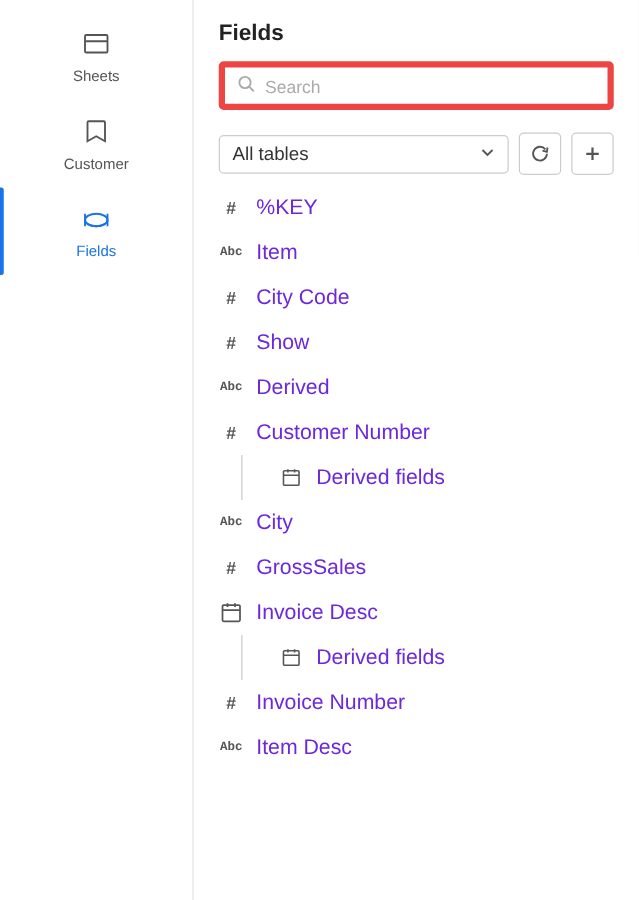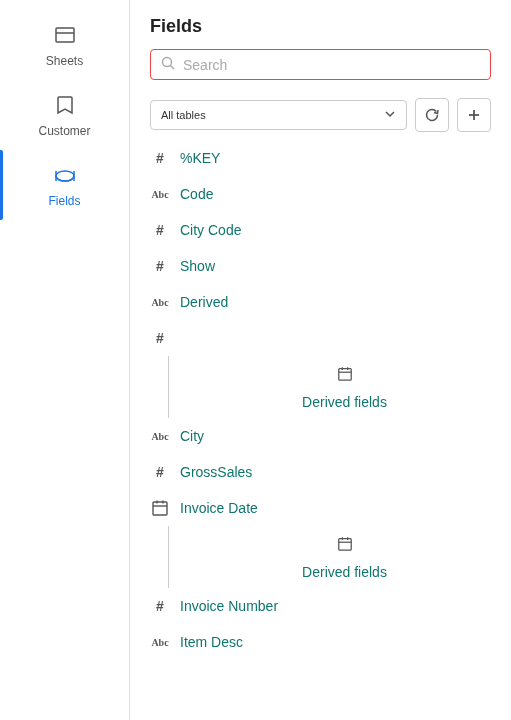--- a/index.html
+++ b/index.html
@@ -8,21 +8,21 @@
       font-size: 14px;
       background: #f0f0f0;
       width: 511px;
       height: 720px;
       overflow: hidden;
       display: flex;
     }
 
     
     .sidebar {
-      width: 130px;
+      width: 155px;
       background: #fff;
       border-right: 1px solid #e0e0e0;
       display: flex;
       flex-direction: column;
       align-items: center;
       padding-top: 10px;
       flex-shrink: 0;
     }
 
     .sidebar-item {
@@ -81,21 +81,21 @@
     .main-title {
       font-size: 18px;
       font-weight: 600;
       color: #222;
       margin-bottom: 12px;
     }
 
     .search-box {
       display: flex;
       align-items: center;
-      border: 1px solid #ef4444;
+      border: 5px solid #ef4444;
       border-radius: 4px;
       padding: 6px 10px;
       background: #fff;
       gap: 8px;
     }
 
     .search-box input {
       border: none;
       outline: none;
       font-size: 14px;
@@ -131,21 +131,21 @@
       border: 1px solid #ccc;
       border-radius: 4px;
       padding: 6px 10px;
       background: #fff;
       flex: 1;
       cursor: pointer;
       justify-content: space-between;
     }
 
     .table-select-text {
-      font-size: 11px;
+      font-size: 15px;
       color: #333;
     }
 
     .icon-btn {
       width: 34px;
       height: 34px;
       border: 1px solid #ccc;
       border-radius: 4px;
       display: flex;
       align-items: center;
@@ -180,54 +180,53 @@
       display: flex;
       align-items: center;
       padding: 8px 20px;
       cursor: pointer;
       gap: 10px;
       color: #333;
     }
 
     .field-item.indented {
       padding-left: 50px;
-      flex-direction: column;
     }
 
     .field-icon {
       width: 20px;
       height: 20px;
       display: flex;
       align-items: center;
       justify-content: center;
       flex-shrink: 0;
       color: #666;
       font-size: 12px;
       font-weight: 600;
     }
 
     .field-icon.abc {
       font-size: 10px;
       color: #555;
       font-style: normal;
-      font-family: Liberation Serif, serif;
+      font-family: Liberation Mono, monospace;
     }
 
     .field-icon.hash {
       color: #555;
       font-size: 14px;
     }
 
     .field-icon.calendar {
       color: #555;
     }
 
     .field-name {
-      font-size: 14px;
-      color: #0f766e;
+      font-size: 17px;
+      color: #6d28d9;
     }
   </style>
 </head>
 <body>
 
 <div class="sidebar">
 
   <div class="sidebar-item">
     <div class="sidebar-icon">
       <svg width="24" height="24" viewBox="0 0 24 24" fill="none" stroke="#555" stroke-width="1.5">
@@ -304,40 +303,41 @@
 
   <div class="fields-list">
 
     <div class="field-item">
       <div class="field-icon hash">#</div>
       <span class="field-name">%KEY</span>
     </div>
 
     <div class="field-item">
       <div class="field-icon abc">Abc</div>
-      <span class="field-name">Code</span>
+      <span class="field-name">Item</span>
     </div>
 
     <div class="field-item">
       <div class="field-icon hash">#</div>
       <span class="field-name">City Code</span>
     </div>
 
     <div class="field-item">
       <div class="field-icon hash">#</div>
       <span class="field-name">Show</span>
     </div>
 
     <div class="field-item">
       <div class="field-icon abc">Abc</div>
       <span class="field-name">Derived</span>
     </div>
 
     <div class="field-item">
       <div class="field-icon hash">#</div>
+      <span class="field-name">Customer Number</span>
     </div>
 
 
     <div style="display:flex; align-items:stretch; margin-left:28px;">
       <div style="width:20px; display:flex; justify-content:center;">
         <div style="width:1px; background:#ccc; margin: 0 auto;"></div>
       </div>
       <div style="flex:1;">
         <div class="field-item indented" style="padding-left:20px;">
           <div class="field-icon calendar">
@@ -365,21 +365,21 @@
 
     <div class="field-item">
       <div class="field-icon calendar">
         <svg width="18" height="18" viewBox="0 0 18 18" fill="none" stroke="#555" stroke-width="1.4">
           <rect x="2" y="3" width="14" height="13" rx="1"></rect>
           <line x1="2" y1="7" x2="16" y2="7"></line>
           <line x1="6" y1="1.5" x2="6" y2="4.5"></line>
           <line x1="12" y1="1.5" x2="12" y2="4.5"></line>
         </svg>
       </div>
-      <span class="field-name">Invoice Date</span>
+      <span class="field-name">Invoice Desc</span>
     </div>
 
     <div style="display:flex; align-items:stretch; margin-left:28px;">
       <div style="width:20px; display:flex; justify-content:center;">
         <div style="width:1px; background:#ccc; margin: 0 auto;"></div>
       </div>
       <div style="flex:1;">
         <div class="field-item indented" style="padding-left:20px;">
           <div class="field-icon calendar">
             <svg width="16" height="16" viewBox="0 0 18 18" fill="none" stroke="#555" stroke-width="1.4">

